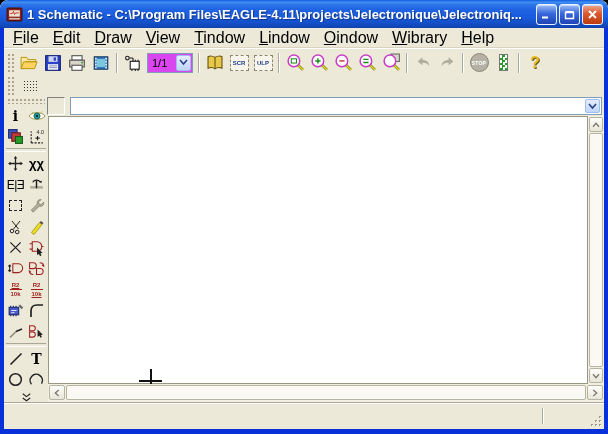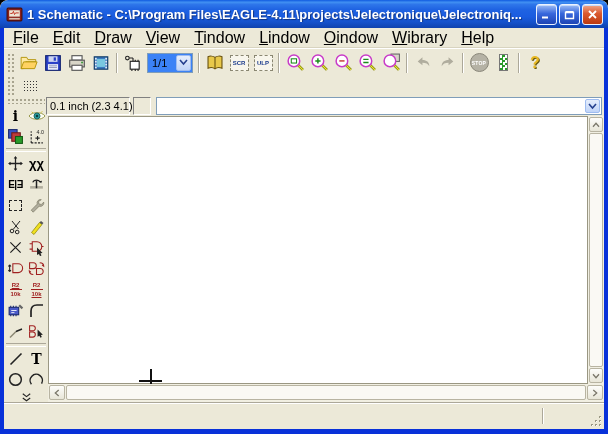--- a/index.html
+++ b/index.html
@@ -32,21 +32,21 @@
   .toolbar{position:absolute;left:0;top:20px;width:600px;height:28px;display:flex;align-items:center;padding-left:3px;
     border-top:1px solid #fff;}
   .tbtn{width:24px;height:24px;display:flex;align-items:center;justify-content:center;flex:0 0 auto;}
   .tsep{width:2px;height:20px;border-left:1px solid #aca899;border-right:1px solid #fff;margin:0 3px;flex:0 0 auto;}
   .grip-v{width:7px;height:20px;margin:0 3px 0 0;flex:0 0 auto;
     background-image:radial-gradient(circle,#a8a48f 35%,transparent 40%);background-size:4px 4px;}
   .grip-h{height:6px;width:38px;margin:2px auto 1px auto;
     background-image:radial-gradient(circle,#a8a48f 35%,transparent 40%);background-size:4px 4px;}
   .texticon{width:19px;height:16px;border:1px dashed #8a8772;display:flex;align-items:center;justify-content:center;
     font-size:6px;font-weight:bold;color:#1a3a8c;background:#f8f6ec;letter-spacing:0;}
-  .combo{height:20px;width:46px;background:#3b82f6;border:1px solid #7f9db9;display:flex;align-items:center;font-size:11px;margin:14px 2px;}
+  .combo{height:20px;width:46px;background:#d946ef;border:1px solid #7f9db9;display:flex;align-items:center;font-size:11px;margin:14px 2px;}
   .combo .val{flex:1;padding-left:4px;}
   .combo .drop{width:15px;height:16px;margin-right:1px;border:1px solid #9ebcf0;border-radius:2px;
     background:linear-gradient(180deg,#e6eefc,#c0d4f8);display:flex;align-items:center;justify-content:center;}
   .stopbtn{width:19px;height:19px;border-radius:50%;background:#b5b2a5;border:1px solid #8a877a;color:#fff;
     font-size:5px;font-weight:bold;display:flex;align-items:center;justify-content:center;letter-spacing:.2px;}
   .busy{width:9px;height:17px;border:1px solid #777;
     background:conic-gradient(#2a9a2a 90deg,#fff 90deg 180deg,#2a9a2a 180deg 270deg,#fff 270deg);background-size:5px 5px;}
   .help-glyph{font-size:16px;font-weight:bold;color:#e8b820;text-shadow:1px 1px 0 #6a5a10;}
 
   
@@ -61,21 +61,21 @@
   .cmdcombo .drop{width:15px;height:14px;margin-right:1px;border:1px solid #9ebcf0;border-radius:2px;
     background:linear-gradient(180deg,#e6eefc,#c0d4f8);display:flex;align-items:center;justify-content:center;}
 
   
   .leftcol{position:absolute;left:0;top:68px;width:44px;height:308px;}
   .cmdgrid{display:grid;grid-template-columns:21px 21px;justify-content:center;}
   .cbtn{width:21px;height:21px;display:flex;align-items:center;justify-content:center;}
   .csep{grid-column:span 2;height:4px;margin:1px 1px;border-top:1px solid #aca899;border-bottom:1px solid #fff;}
   .glyph-i{font-family:"DejaVu Serif","Liberation Serif",serif;font-weight:bold;font-size:14px;line-height:14px;}
   .glyph-copy{font-size:13px;font-weight:bold;line-height:10px;text-decoration:underline;}
-  .glyph-mirror{font-size:10px;font-weight:bold;letter-spacing:-.5px;}
+  .glyph-mirror{font-size:12px;font-weight:normal;letter-spacing:-.5px;}
   .glyph-T{font-family:"DejaVu Serif","Liberation Serif",serif;font-weight:bold;font-size:14px;line-height:14px;}
   .groupbox{width:13px;height:11px;border:1px dashed #222;}
   .rv{display:flex;flex-direction:column;align-items:center;font-size:6px;font-weight:bold;color:#a02020;line-height:6px;}
   .rv .u{text-decoration:underline;}
   .rv .mid{width:12px;border-top:1px solid #a02020;margin:1px 0;}
   .chev{grid-column:span 2;display:flex;justify-content:center;padding-top:2px;}
 
   
   .canvas{position:absolute;left:44px;top:88px;width:540px;height:268px;background:#fff;border:1px solid #9a9783;}
   .crosshair{position:absolute;left:90px;top:252px;width:23px;height:23px;}
@@ -284,21 +284,20 @@
     </div>
 
     <div class="gridrow">
       <div class="grip-v"></div>
       <div class="tbtn" style="width:26px;height:18px">
         <span class="gridicon"></span>
       </div>
     </div>
 
     <div class="paramrow">
-      <div class="coordbox">0.1 inch (2.3 4.1)</div>
       <div class="minibox"></div>
       <div class="cmdcombo">
         <input value="" style="">
         <span class="drop">
           <svg width="9" height="7" viewBox="0 0 9 7">
               <path d="M1 1l3.5 4L8 1" fill="none" stroke="#26418f" stroke-width="1.6"></path>
             </svg>
         </span>
       </div>
     </div>

